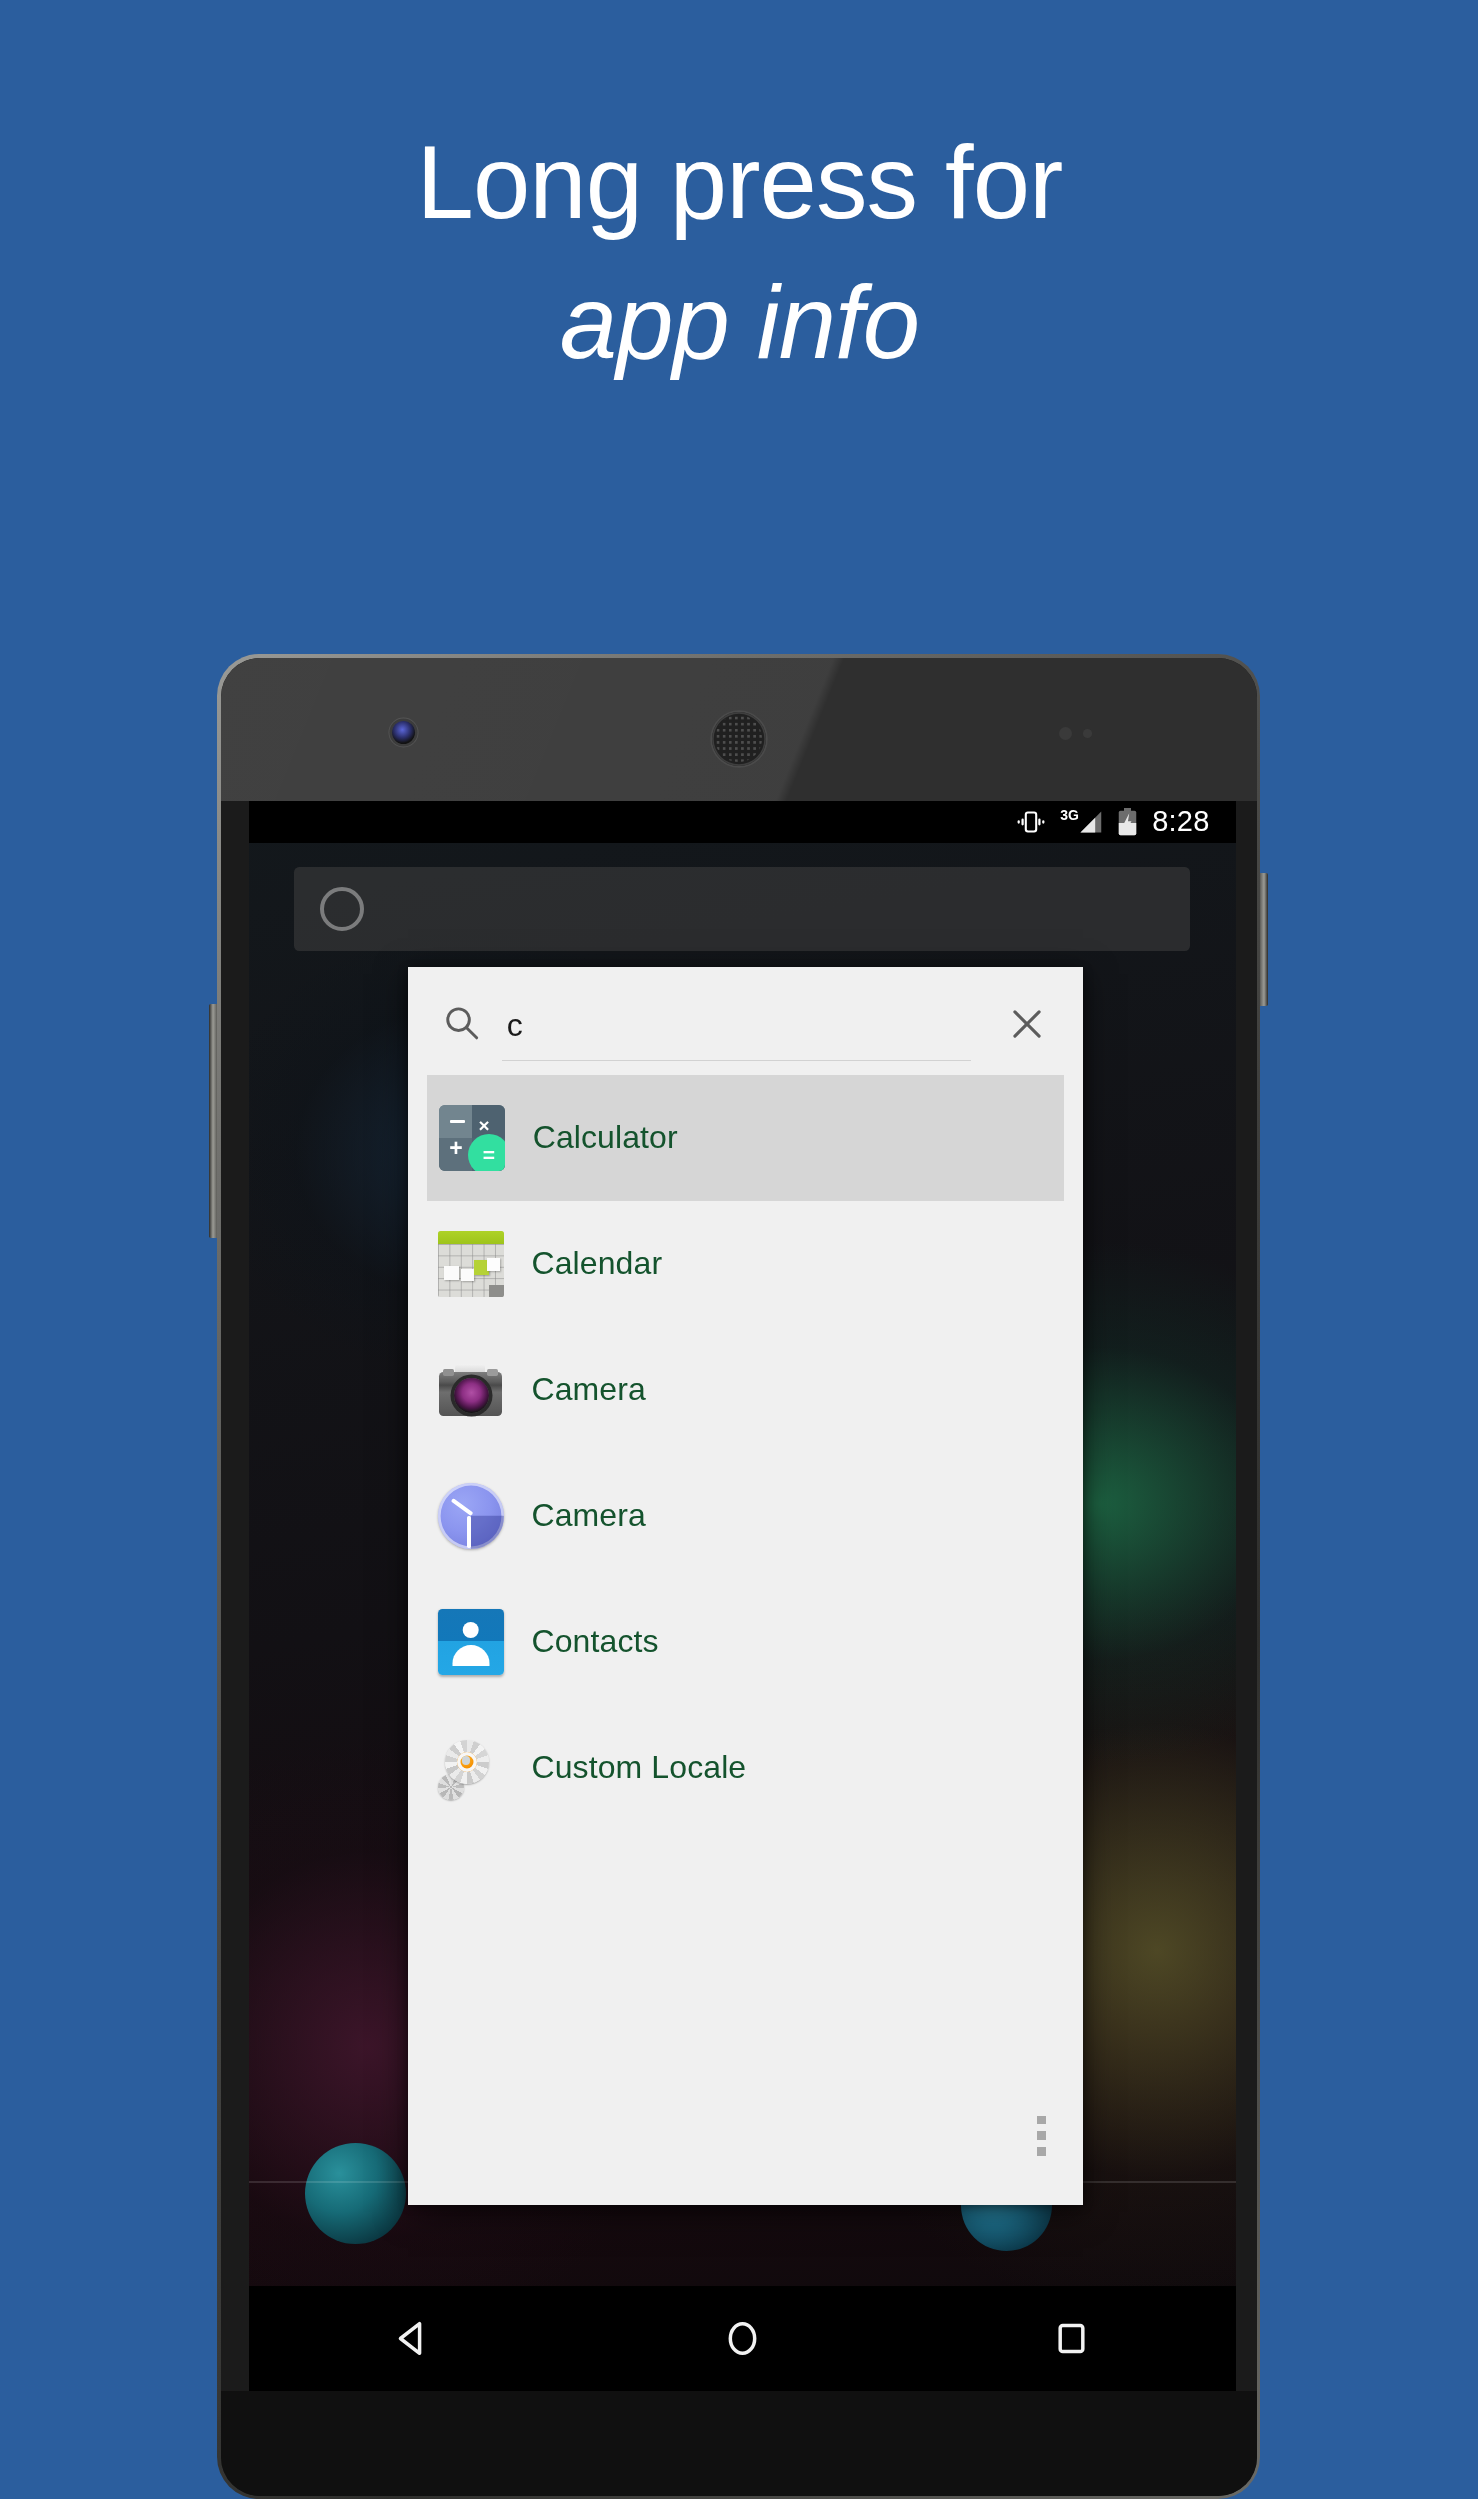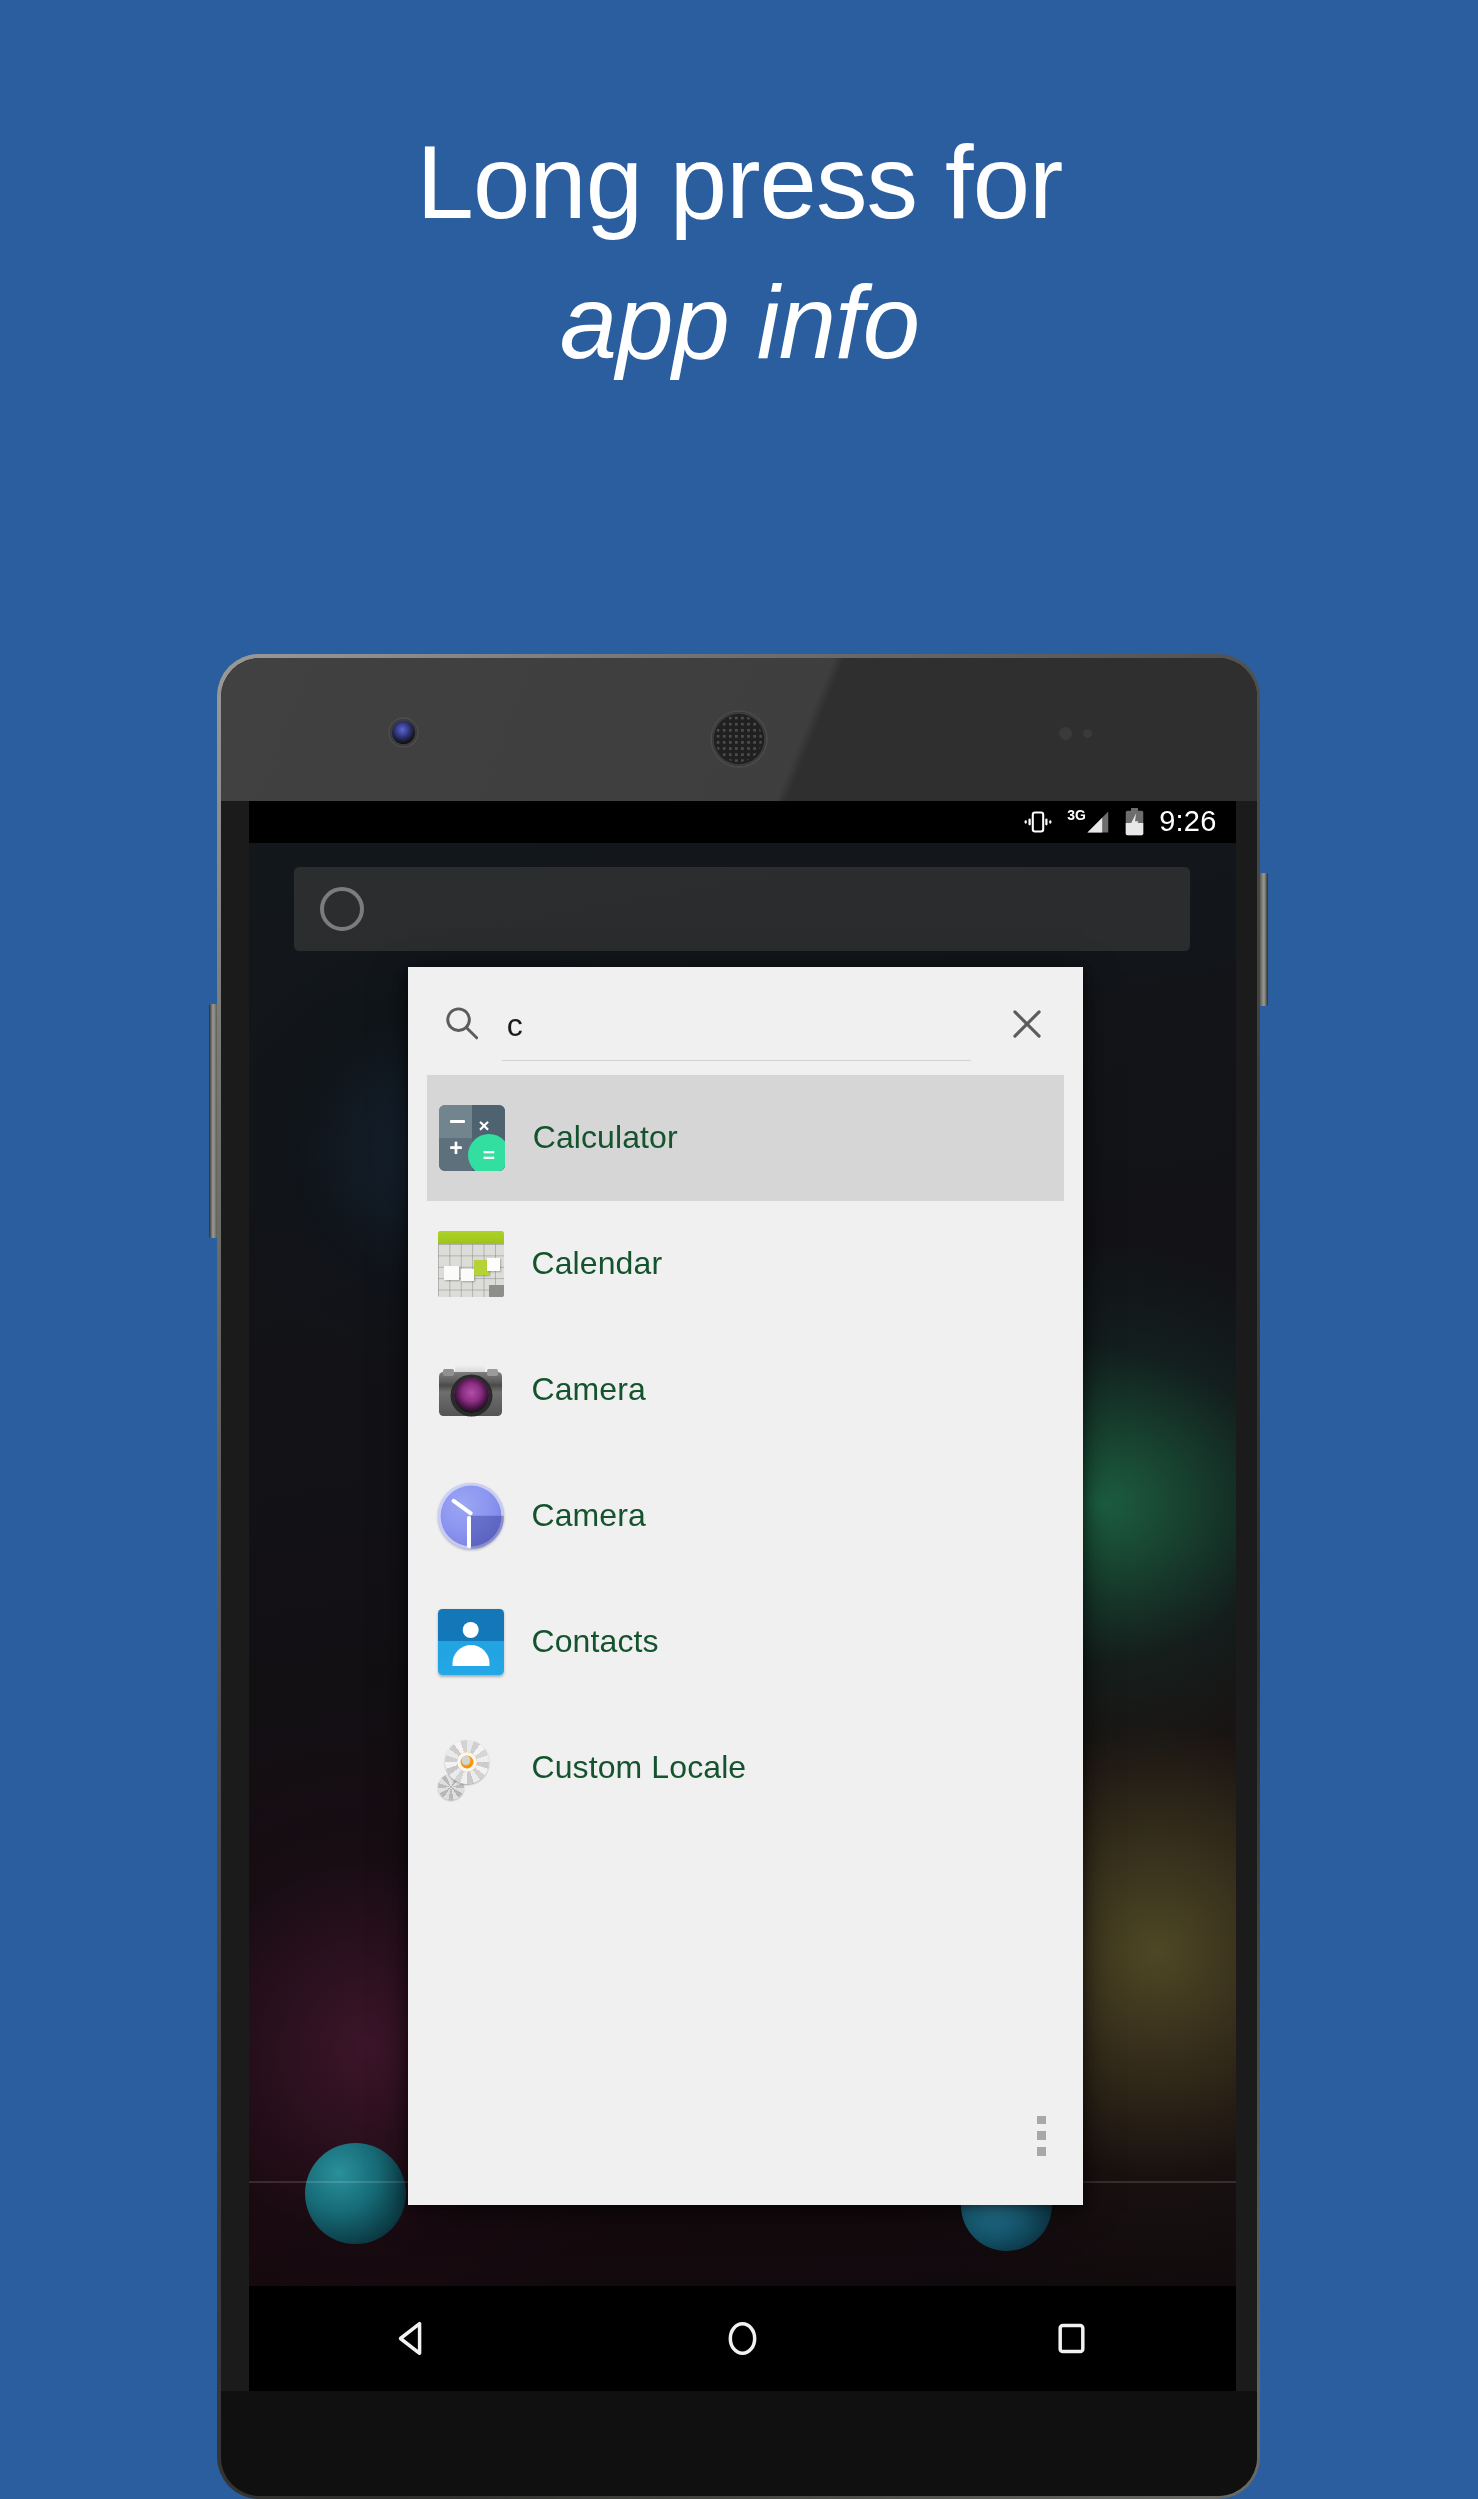--- a/index.html
+++ b/index.html
@@ -141,21 +141,21 @@
   #dock-divider {
     position:absolute; left:0; right:0; bottom:215px; height:1.7px;
     background:rgba(255,255,255,0.13);
   }
 
   
   #status-bar {
     position:absolute; left:0; top:0; width:100%; height:42px;
     background:#000;
     display:flex; align-items:center; justify-content:flex-end;
-    padding-right:19px; gap:14px;
+    padding-right:26px; gap:14px;
   }
   #status-bar .sb-icon { display:flex; align-items:center; }
   #status-time {
     color:#ffffff; font-size:29px; font-weight:400; letter-spacing:0.2px;
     line-height:1;
   }
   .net-3g { color:#fff; font-size:14px; font-weight:700; line-height:1; margin-right:-1.7px; position:relative; top:-6.1px;}
 
   
   #search-widget {
@@ -412,21 +412,21 @@
             </svg>
           </span>
           <span class="sb-icon">
             <svg width="21" height="28" viewBox="0 0 24 32">
               <rect x="8" y="0" width="8" height="4" fill="#6d6d6d"></rect>
               <rect x="2" y="3" width="20" height="28" rx="2" fill="#6d6d6d"></rect>
               <path d="M2 17 L22 17 L22 29 a2 2 0 0 1 -2 2 L4 31 a2 2 0 0 1 -2 -2 Z" fill="#e8e8e8"></path>
               <path d="M14 6 L7.5 18.5 L11.5 18.5 L9.5 28 L16.5 15 L12.5 15 Z" fill="#e8e8e8"></path>
             </svg>
           </span>
-          <span id="status-time">9:26</span>
+          <span id="status-time">8:28</span>
         </div>
 
         <div id="app-search-dialog">
 
           <div id="search-row">
             <span id="search-icon">
               <svg width="38" height="38" viewBox="0 0 44 44">
                 <circle cx="18" cy="17" r="12.5" fill="none" stroke="#5c5c5c" stroke-width="3.4"></circle>
                 <line x1="27" y1="26" x2="39" y2="38" stroke="#5c5c5c" stroke-width="3.4" stroke-linecap="round"></line>
               </svg>

